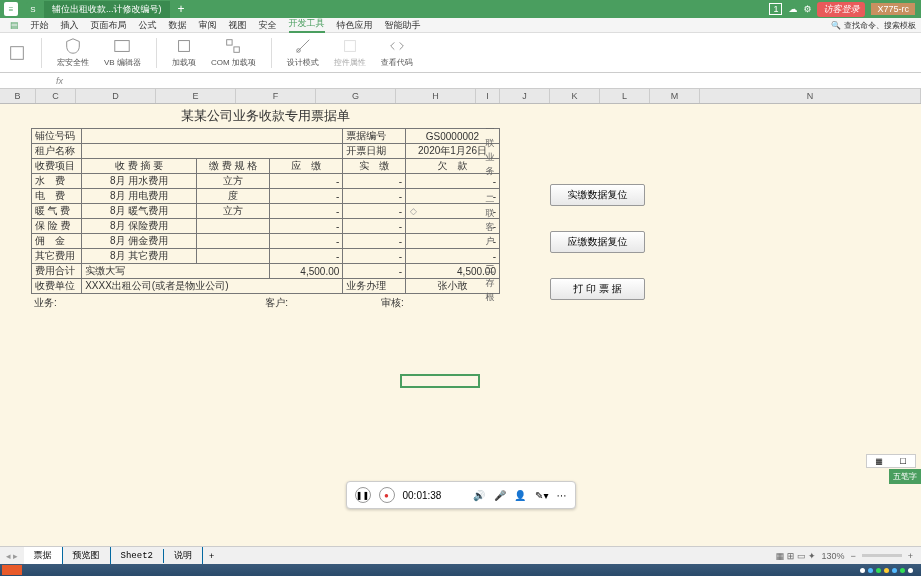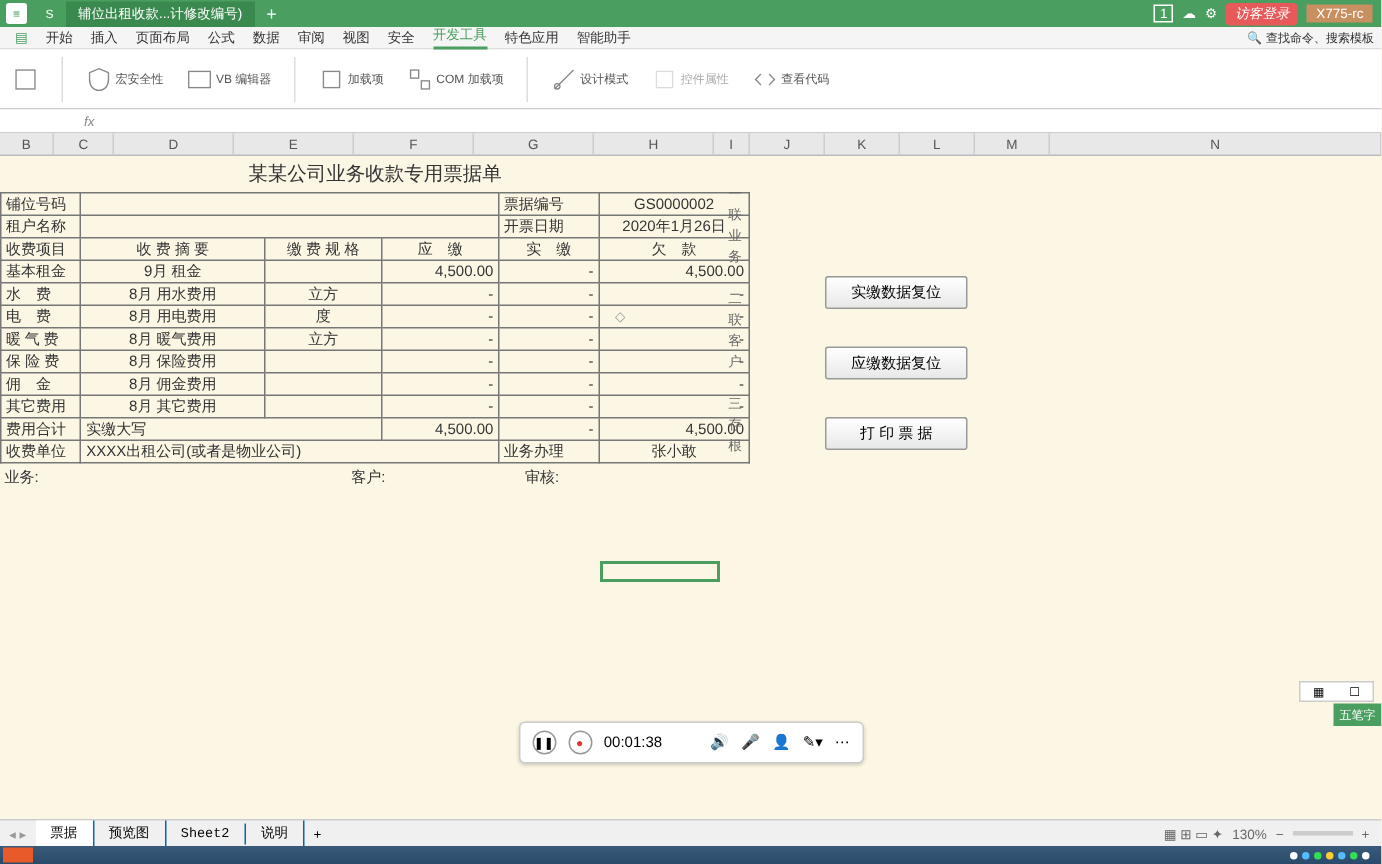--- a/index.html
+++ b/index.html
@@ -13,34 +13,34 @@
 .titlebar .right { display: flex; align-items: center; gap: 6px; padding-right: 6px; }
 .titlebar .pill { background: #e85a5a; padding: 1px 6px; border-radius: 3px; font-size: 9px; font-style: italic; }
 .titlebar .userbox { background: #c89060; padding: 1px 6px; font-size: 9px; }
 
 .menubar { height: 15px; background: #f5f5f5; border-bottom: 1px solid #ddd; display: flex; align-items: center; font-size: 9px; gap: 12px; padding-left: 10px; }
 .menubar span { color: #333; cursor: pointer; }
 .menubar .active { color: #4a9e5f; border-bottom: 2px solid #4a9e5f; padding-bottom: 1px; }
 .menubar .right { margin-left: auto; margin-right: 5px; color: #666; font-size: 8px; }
 
 .ribbon { height: 40px; background: #fff; border-bottom: 1px solid #ccc; display: flex; align-items: center; gap: 15px; padding-left: 8px; font-size: 8px; color: #555; }
-.ribbon .grp { display: flex; flex-direction: row; align-items: center; gap: 2px; }
+.ribbon .grp { display: flex; flex-direction: column; align-items: center; gap: 2px; }
 .ribbon .grp svg { width: 18px; height: 18px; }
 .ribbon .sep { width: 1px; height: 30px; background: #ddd; }
 
 .fnbar { height: 16px; background: #fff; border-bottom: 1px solid #ccc; display: flex; align-items: center; font-size: 9px; }
 .fnbar .cellname { width: 50px; padding-left: 4px; border-right: 1px solid #ccc; }
 .fnbar .fx { padding: 0 6px; font-style: italic; color: #888; }
 
 .colhdr { height: 15px; background: #e8e8e8; display: flex; font-size: 9px; border-bottom: 1px solid #bbb; }
 .colhdr div { border-right: 1px solid #ccc; text-align: center; line-height: 15px; color: #555; }
 
 .sheet-area { position: relative; height: 435px; }
 
-.receipt { position: absolute; left: 0; top: 0; width: 500px; font-size: 10px; color: #333; }
+.receipt { position: absolute; left: 0; top: 0; width: 500px; font-size: 10px; color: #333; padding-left: 31px; }
 .receipt .title { text-align: center; font-size: 13px; font-weight: normal; padding: 3px 0; }
 .receipt table { border-collapse: collapse; width: 100%; }
 .receipt td { border: 1px solid #777; height: 14px; padding: 0 3px; font-size: 10px; vertical-align: middle; }
 .receipt .noborder td { border: none; }
 
 .sidecol { position: absolute; left: 483px; top: 18px; width: 14px; font-size: 9px; color: #666; }
 .sidecol div { height: 14px; text-align: center; line-height: 14px; }
 
 .buttons { position: absolute; left: 550px; top: 80px; display: flex; flex-direction: column; gap: 25px; }
 .buttons button { width: 95px; height: 22px; background: linear-gradient(#fff,#e8e8e8); border: 1px solid #999; font-size: 10px; border-radius: 2px; cursor: pointer; }
@@ -200,28 +200,20 @@
         <td>收费项目</td>
         <td style="text-align:center;width:110px">收 费 摘 要</td>
         <td style="text-align:center;width:70px">缴 费 规 格</td>
         <td style="text-align:center;width:70px">应　缴</td>
         <td style="text-align:center">实　缴</td>
         <td style="text-align:center">欠　款</td>
       </tr>
       </tbody>
         <tbody id="rows">
           <tr>
-            <td style="text-align: left;">基本租金</td>
-            <td style="text-align: center;">9月 租金</td>
-            <td style="text-align: center;"></td>
-            <td style="text-align: right;">4,500.00</td>
-            <td style="text-align: right;">-</td>
-            <td style="text-align: right;">4,500.00</td>
-          </tr>
-          <tr>
             <td style="text-align: left;">水　费</td>
             <td style="text-align: center;">8月 用水费用</td>
             <td style="text-align: center;">立方</td>
             <td style="text-align: right;">-</td>
             <td style="text-align: right;">-</td>
             <td style="text-align: right;">-</td>
           </tr>
           <tr>
             <td style="text-align: left;">电　费</td>
             <td style="text-align: center;">8月 用电费用</td>

